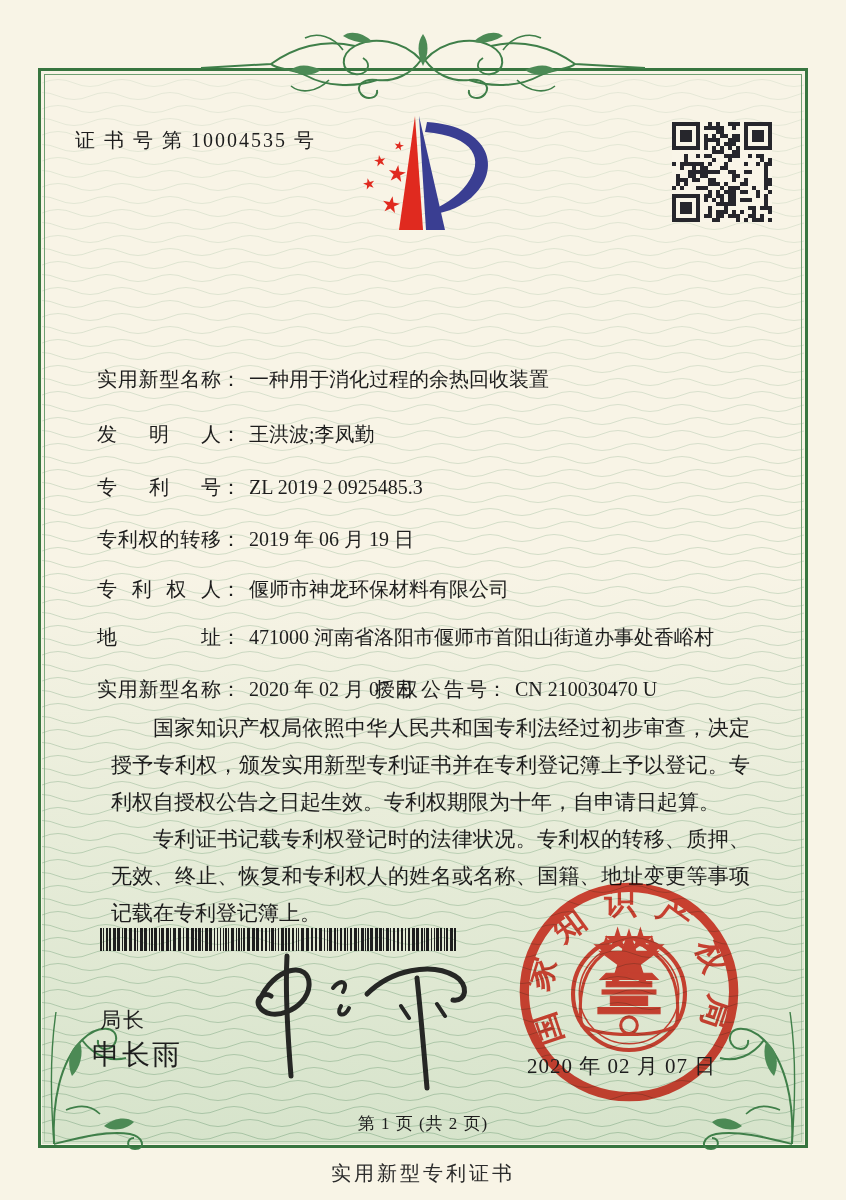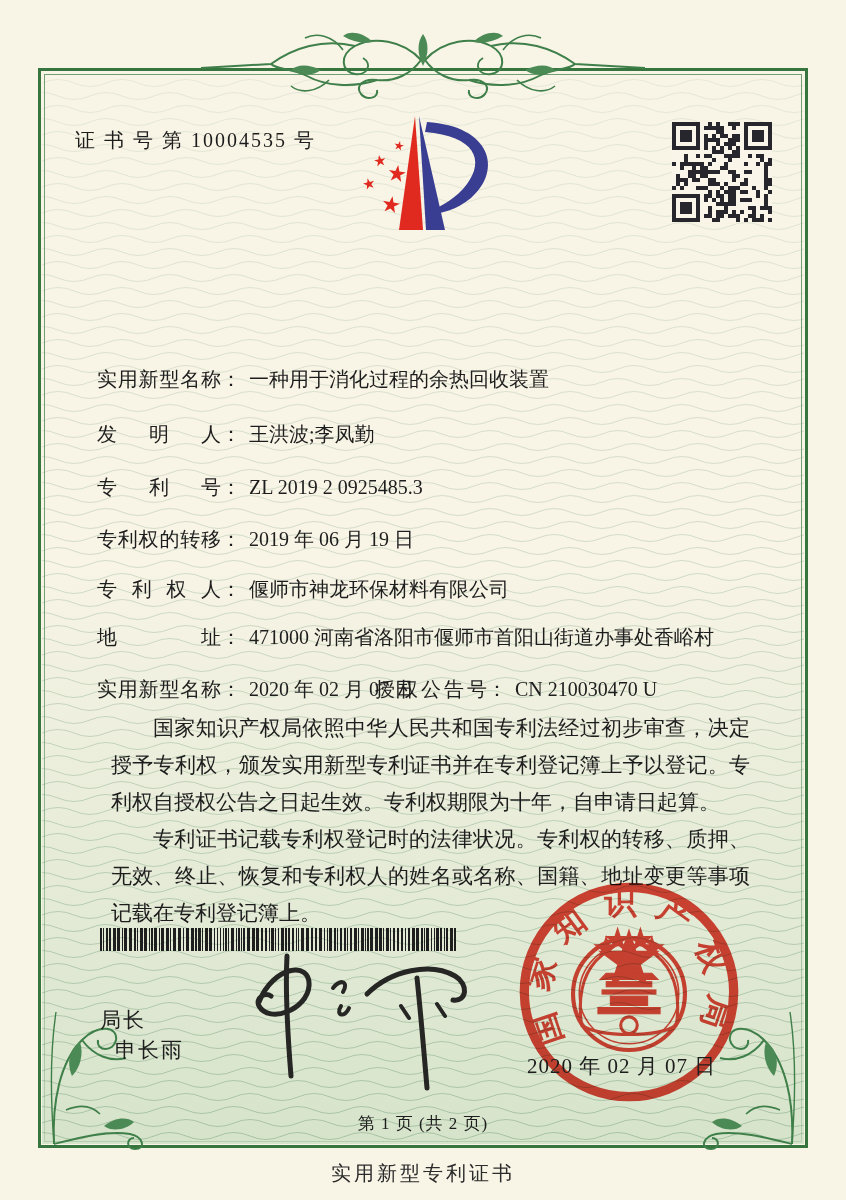--- a/index.html
+++ b/index.html
@@ -25,21 +25,21 @@
   .colon{vertical-align:top;}
   .val{margin-left:8px;vertical-align:top;}
   .grant{position:absolute;left:278px;top:0;}
   .grant .lbl{width:112px;}
   .paras{position:absolute;left:111px;right:96px;top:710px;font-size:21px;line-height:37px;
          text-align:justify;}
   .paras p{margin:0;text-indent:2em;}
   .barcode{left:100px;top:928px;width:358px;height:23px;}
   .barcode i{position:absolute;top:0;bottom:0;background:#1e1e1e;}
   .director-title{left:100px;top:1000px;font-size:21px;letter-spacing:2px;margin-top:6px;}
-  .director-name{left:115px;top:1036px;font-size:21px;letter-spacing:2px;}
+  .director-name{left:92px;top:1036px;font-size:28px;letter-spacing:2px;}
   .signature{left:225px;top:942px;}
   .seal{left:515px;top:878px;opacity:.92;mix-blend-mode:multiply;}
   .seal-date{left:527px;top:1052px;font-size:21px;letter-spacing:1px;z-index:5;}
   .page-info{left:0;right:0;top:1112px;text-align:center;font-size:17px;letter-spacing:1px;}
   .back-note{left:0;right:0;top:1160px;text-align:center;font-size:20px;letter-spacing:3px;color:#2b2b2b;}
   .flourish{left:173px;top:28px;}
   .corner-l{left:42px;bottom:48px;}
   .corner-r{right:42px;bottom:48px;}
 </style>
 </head>

